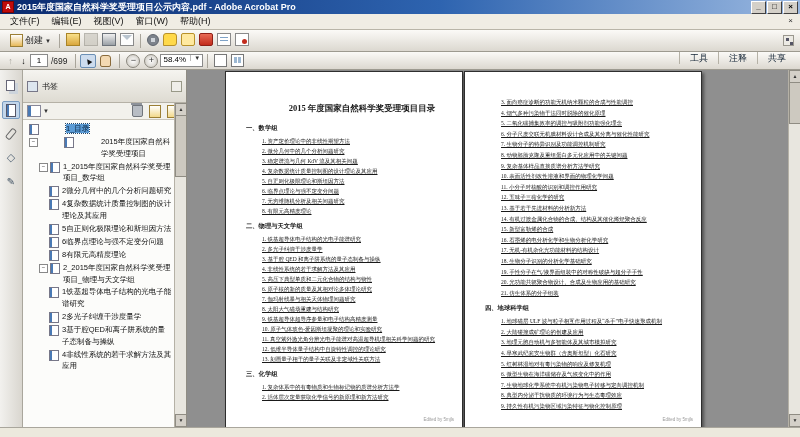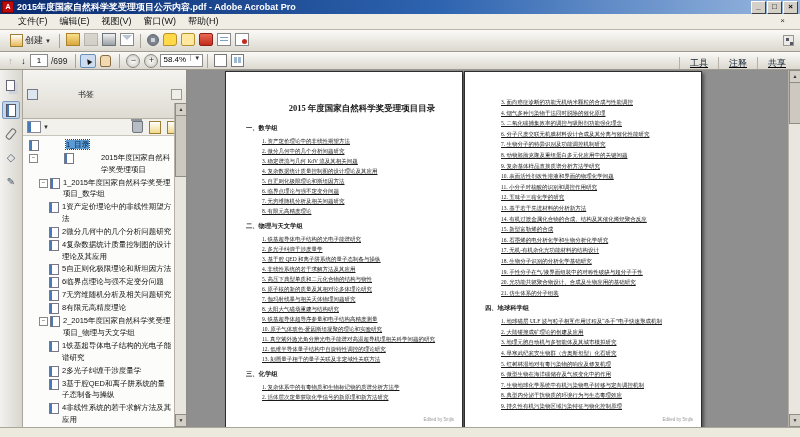--- a/index.html
+++ b/index.html
@@ -8,21 +8,21 @@
   
   #titlebar{height:14px;background:linear-gradient(90deg,#0a2a6e,#2e64b0 55%,#9ab8e0);
     display:flex;align-items:center;color:#fff;font-size:9px;font-weight:bold;padding:0 2px;flex:0 0 auto;}
   #acroicon{width:10px;height:10px;background:#c00a0a;border:1px solid #7a0404;margin-right:3px;flex:0 0 auto;
     color:#fff;font-size:7px;line-height:10px;text-align:center;font-weight:bold;}
   #titletext{flex:1;white-space:nowrap;overflow:hidden;text-overflow:ellipsis;}
   .winbtn{width:13px;height:11px;background:#d4d0c8;border:1px solid #fff;border-right-color:#404040;
     border-bottom-color:#404040;font-size:8px;line-height:9px;text-align:center;color:#000;margin-left:1px;flex:0 0 auto;font-weight:bold;}
   
   #menubar{height:15px;background:#f0ede4;border-bottom:1px solid #b9b5a8;display:flex;align-items:center;
-    font-size:9px;color:#111;padding:0 12px;flex:0 0 auto;}
+    font-size:9px;color:#111;padding:0 4px;flex:0 0 auto;}
   .menu-item{padding:1px 6px;}
   #menubar .spacer{flex:1;}
   #doc-close{width:11px;height:11px;font-size:8px;line-height:10px;text-align:center;color:#333;}
   
   .tbrow{background:linear-gradient(#fbfaf7,#dcd8d0);border-bottom:1px solid #9d9a90;display:flex;align-items:center;flex:0 0 auto;}
   #toolbar1{height:21px;padding:0 4px;justify-content:center;}
   #toolbar2{height:17px;padding:0 4px;}
   .tbsep{width:1px;height:14px;background:#a8a49a;margin:0 4px;}
   .tbbtn{display:flex;align-items:center;border:1px solid transparent;border-radius:2px;padding:1px 3px;font-size:9px;color:#222;}
   .tbicon{width:14px;height:13px;display:inline-block;margin:0 2px;position:relative;box-sizing:border-box;}
@@ -50,40 +50,40 @@
   .tblabel{font-size:8.5px;color:#222;margin:0 3px;}
   .toolpressed{background:#cddcee;border:1px solid #6b8fb5;border-radius:2px;}
   .select-tool-icon{display:inline-block;transform:rotate(-35deg);font-size:9px;color:#111;}
   .hand-tool-icon{width:9px;height:10px;background:#f3d9b2;border:1px solid #8a6b3c;border-radius:3px 3px 2px 2px;display:inline-block;}
   .roundbtn{width:12px;height:12px;border-radius:50%;background:radial-gradient(#fdfdfd,#c7c3ba);border:1px solid #8a877e;
     font-size:9px;line-height:10px;text-align:center;color:#333;margin:0 2px;}
   #zoombox{display:flex;align-items:flex-start;border:1px solid #8a8a8a;background:#fff;height:11px;font-size:8px;padding:0 2px;}
   #zoombox .caret{margin-left:4px;border-left:1px solid #bbb;padding-left:3px;}
   .layout-icon{width:11px;height:11px;border:1px solid #777;background:#fff;margin:0 2px;}
   .layout-icon.pages:after{content:"";position:absolute;left:2px;top:2px;width:3px;height:6px;background:#9db8d2;box-shadow:4px 0 0 #9db8d2;}
-  #right-tabs{margin-left:auto;display:flex;align-items:flex-end;height:100%;text-decoration:underline;}
+  #right-tabs{margin-left:auto;display:flex;align-items:flex-start;height:100%;}
   .right-tab{font-size:9px;color:#123;padding:0 10px;border-left:1px solid #b5b1a6;height:12px;line-height:12px;}
   
   #main{flex:1;display:flex;min-height:0;}
   #iconstrip{width:22px;background:linear-gradient(90deg,#f2f1ee,#d9d6cf);border-right:1px solid #a9a69c;
     display:flex;flex-direction:column;align-items:center;padding-top:4px;flex:0 0 auto;}
   .navicon{width:16px;height:16px;margin:3px 0;border:1px solid transparent;border-radius:2px;position:relative;}
   .navicon.active{background:#c3d6ea;border-color:#7a9cc0;}
   .page-thumbnails-icon:after{content:"";position:absolute;left:3px;top:2px;width:7px;height:9px;background:#fff;border:1px solid #667;
     box-shadow:3px 3px 0 #cdd4dc;}
   .bookmarks-icon:after{content:"";position:absolute;left:3px;top:2px;width:8px;height:11px;border:1px solid #556;
     background:linear-gradient(90deg,#4a7ab5 2px,#fff 2px);}
   .attachments-icon:after{content:"";position:absolute;left:5px;top:2px;width:4px;height:10px;border:1px solid #666;
     border-radius:2px;transform:rotate(40deg);}
   .layers-icon{color:#567;font-size:11px;line-height:15px;text-align:center;}
   .signatures-icon{color:#456;font-size:10px;line-height:15px;text-align:center;}
   
   #bmpanel{width:163px;background:#fcfcfa;border-right:1px solid #8f8c83;display:flex;flex-direction:column;position:relative;flex:0 0 auto;}
   #bmheader{height:16px;background:linear-gradient(#f5f4f0,#dedbd2);border-bottom:1px solid #b5b1a6;
-    display:flex;align-items:center;font-size:8px;color:#222;padding:16px 4px;flex:0 0 auto;gap:36px;}
+    display:flex;align-items:center;font-size:8px;color:#222;padding:8px 4px;flex:0 0 auto;}
   #bmheader .hicon{width:9px;height:9px;border:1px solid #778;background:#dde6ef;margin-right:4px;}
   #bmheader .spacer{flex:1;}
   #bmheader .hbox{width:9px;height:9px;border:1px solid #998;background:#efeee9;}
   #bmtools{height:16px;border-bottom:1px solid #c9c5ba;display:flex;align-items:center;padding:0 4px;flex:0 0 auto;background:#f2f1ec;}
   .bm-opts-icon{width:12px;height:10px;border:1px solid #889;background:linear-gradient(90deg,#4a7ab5 3px,#fff 3px);}
   .bm-opts-caret{font-size:6px;color:#333;margin:0 2px;}
   #bmtools .spacer{flex:1;}
   .trash-icon{width:9px;height:10px;background:#b8bdc4;border:1px solid #70757c;border-radius:0 0 2px 2px;margin:0 3px;position:relative;}
   .trash-icon:before{content:"";position:absolute;left:-2px;top:-3px;width:11px;height:2px;background:#8d929a;}
   .export-bookmark-icon,.new-bookmark-icon{width:10px;height:11px;background:linear-gradient(#fff,#f3d98a);border:1px solid #9c7f34;margin:0 3px;}
@@ -223,41 +223,33 @@
             <span class="bm-icon"></span>
             <span class="bm-label"><span>2015年度国家自然科学奖受理项目</span></span>
           </div>
           <div class="bm-row lv1">
             <span class="bm-expand">−</span>
             <span class="bm-icon"></span>
             <span class="bm-label"><span>1_2015年度国家自然科学奖受理项目_数学组</span></span>
           </div>
           <div class="bm-row lv2">
             <span class="bm-icon"></span>
-            <span class="bm-label"><span>1资产定价理论中的非线性期望方法</span></span>
-          </div>
-          <div class="bm-row lv2">
-            <span class="bm-icon"></span>
             <span class="bm-label"><span>2微分几何中的几个分析问题研究</span></span>
           </div>
           <div class="bm-row lv2">
             <span class="bm-icon"></span>
             <span class="bm-label"><span>4复杂数据统计质量控制图的设计理论及其应用</span></span>
           </div>
           <div class="bm-row lv2">
             <span class="bm-icon"></span>
             <span class="bm-label"><span>5自正则化极限理论和斯坦因方法</span></span>
           </div>
           <div class="bm-row lv2">
             <span class="bm-icon"></span>
             <span class="bm-label"><span>6临界点理论与强不定变分问题</span></span>
-          </div>
-          <div class="bm-row lv2">
-            <span class="bm-icon"></span>
-            <span class="bm-label"><span>7无穷维随机分析及相关问题研究</span></span>
           </div>
           <div class="bm-row lv2">
             <span class="bm-icon"></span>
             <span class="bm-label"><span>8有限元高精度理论</span></span>
           </div>
           <div class="bm-row lv1">
             <span class="bm-expand">−</span>
             <span class="bm-icon"></span>
             <span class="bm-label"><span>2_2015年度国家自然科学奖受理项目_物理与天文学组</span></span>
           </div>

